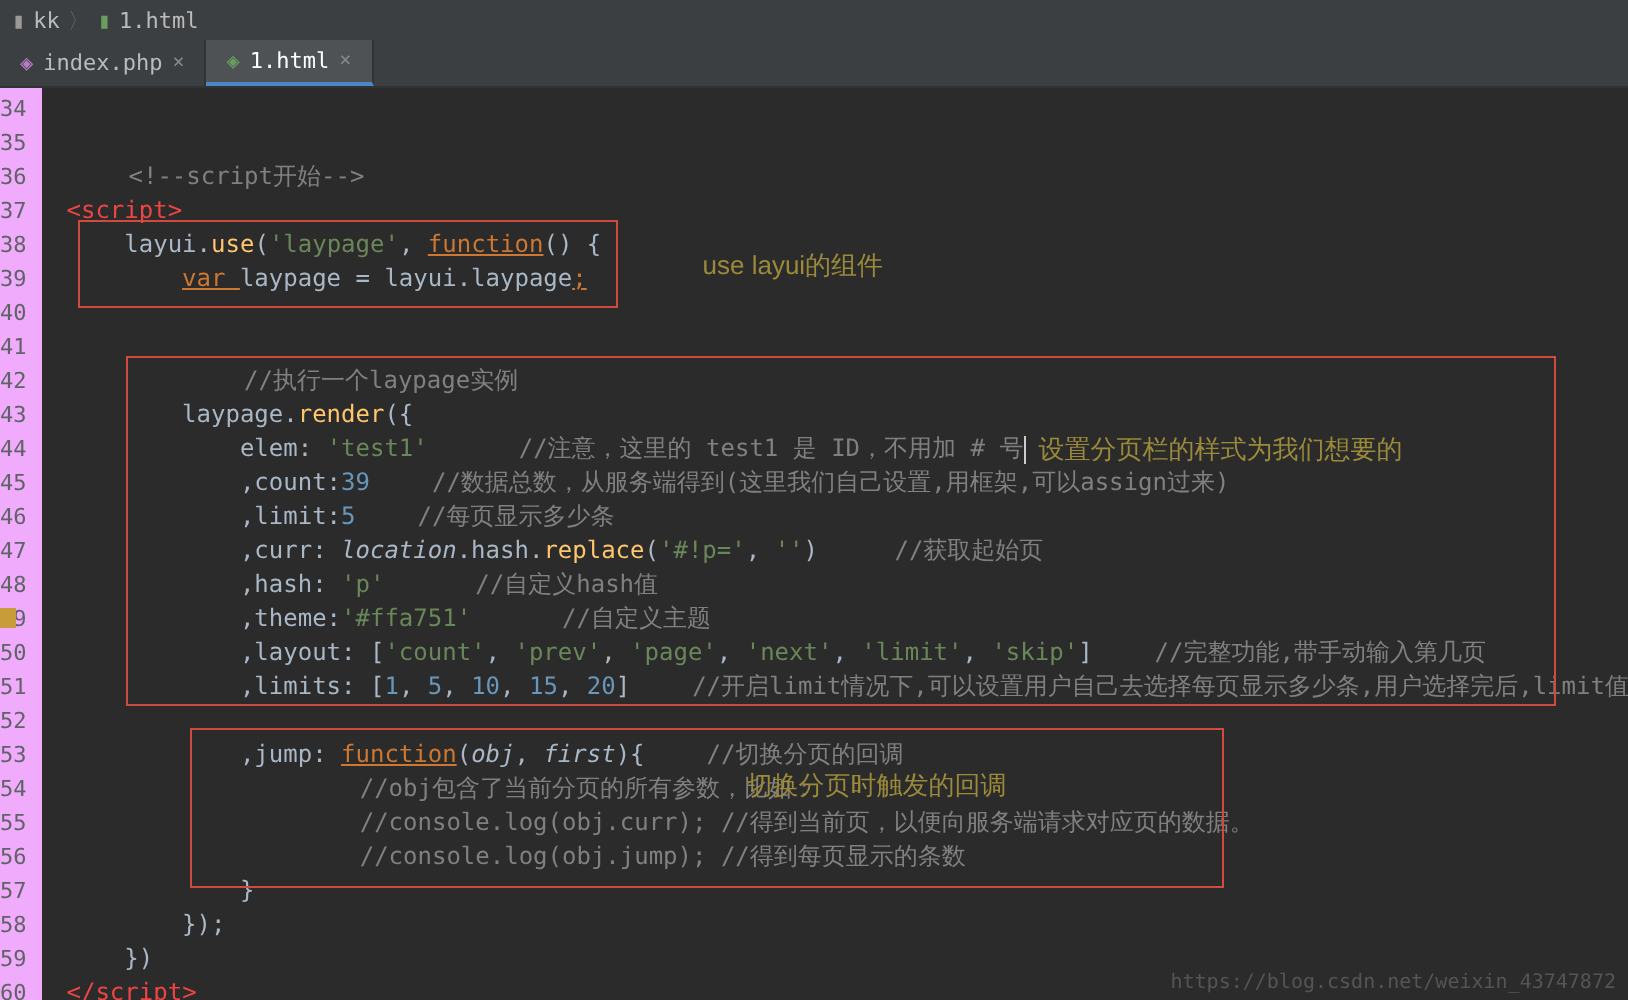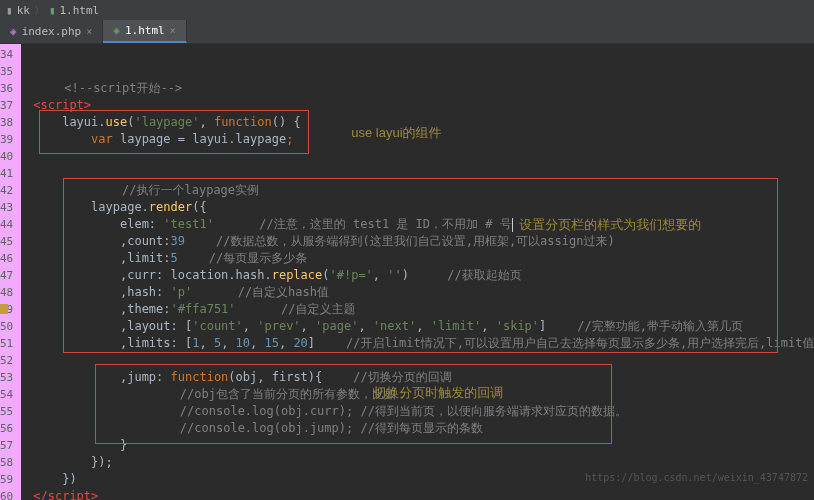--- a/index.html
+++ b/index.html
@@ -77,46 +77,46 @@
   flex: 1;
   padding-left: 12px;
   padding-top: 2px;
   line-height: 17px;
   font-size: 12px;
   position: relative;
 }
 .code .row { height: 17px; white-space: pre; }
 .c-comment { color: #808080; margin-left: 31px; }
 .c-tag { color: #ef4444; }
-.c-keyword { color: #cc7832; }
+.c-keyword { color: #cc7832; text-decoration: underline; }
 .c-string { color: #6a8759; }
 .c-number { color: #6897bb; }
 .c-func { color: #ffc66d; }
-.c-italic { }
+.c-italic { font-style: italic; }
 .cursor {
   display: inline-block;
   width: 1px;
   height: 14px;
   background: #ccc;
   vertical-align: middle;
 }
 .redbox {
   position: absolute;
   border: 1px solid #d04b3e;
   pointer-events: none;
 }
 .annotation {
   position: absolute;
   color: #9b8a3a;
   font-size: 13px;
   font-family: sans-serif;
 }
 .watermark {
   position: absolute;
-  bottom: 17px;
+  bottom: 3px;
   right: 6px;
   color: #555;
   font-size: 10px;
 }
 </style>
 </head>
 <body>
 
 <div class="titlebar">
   <span class="folder-icon">▮</span>

